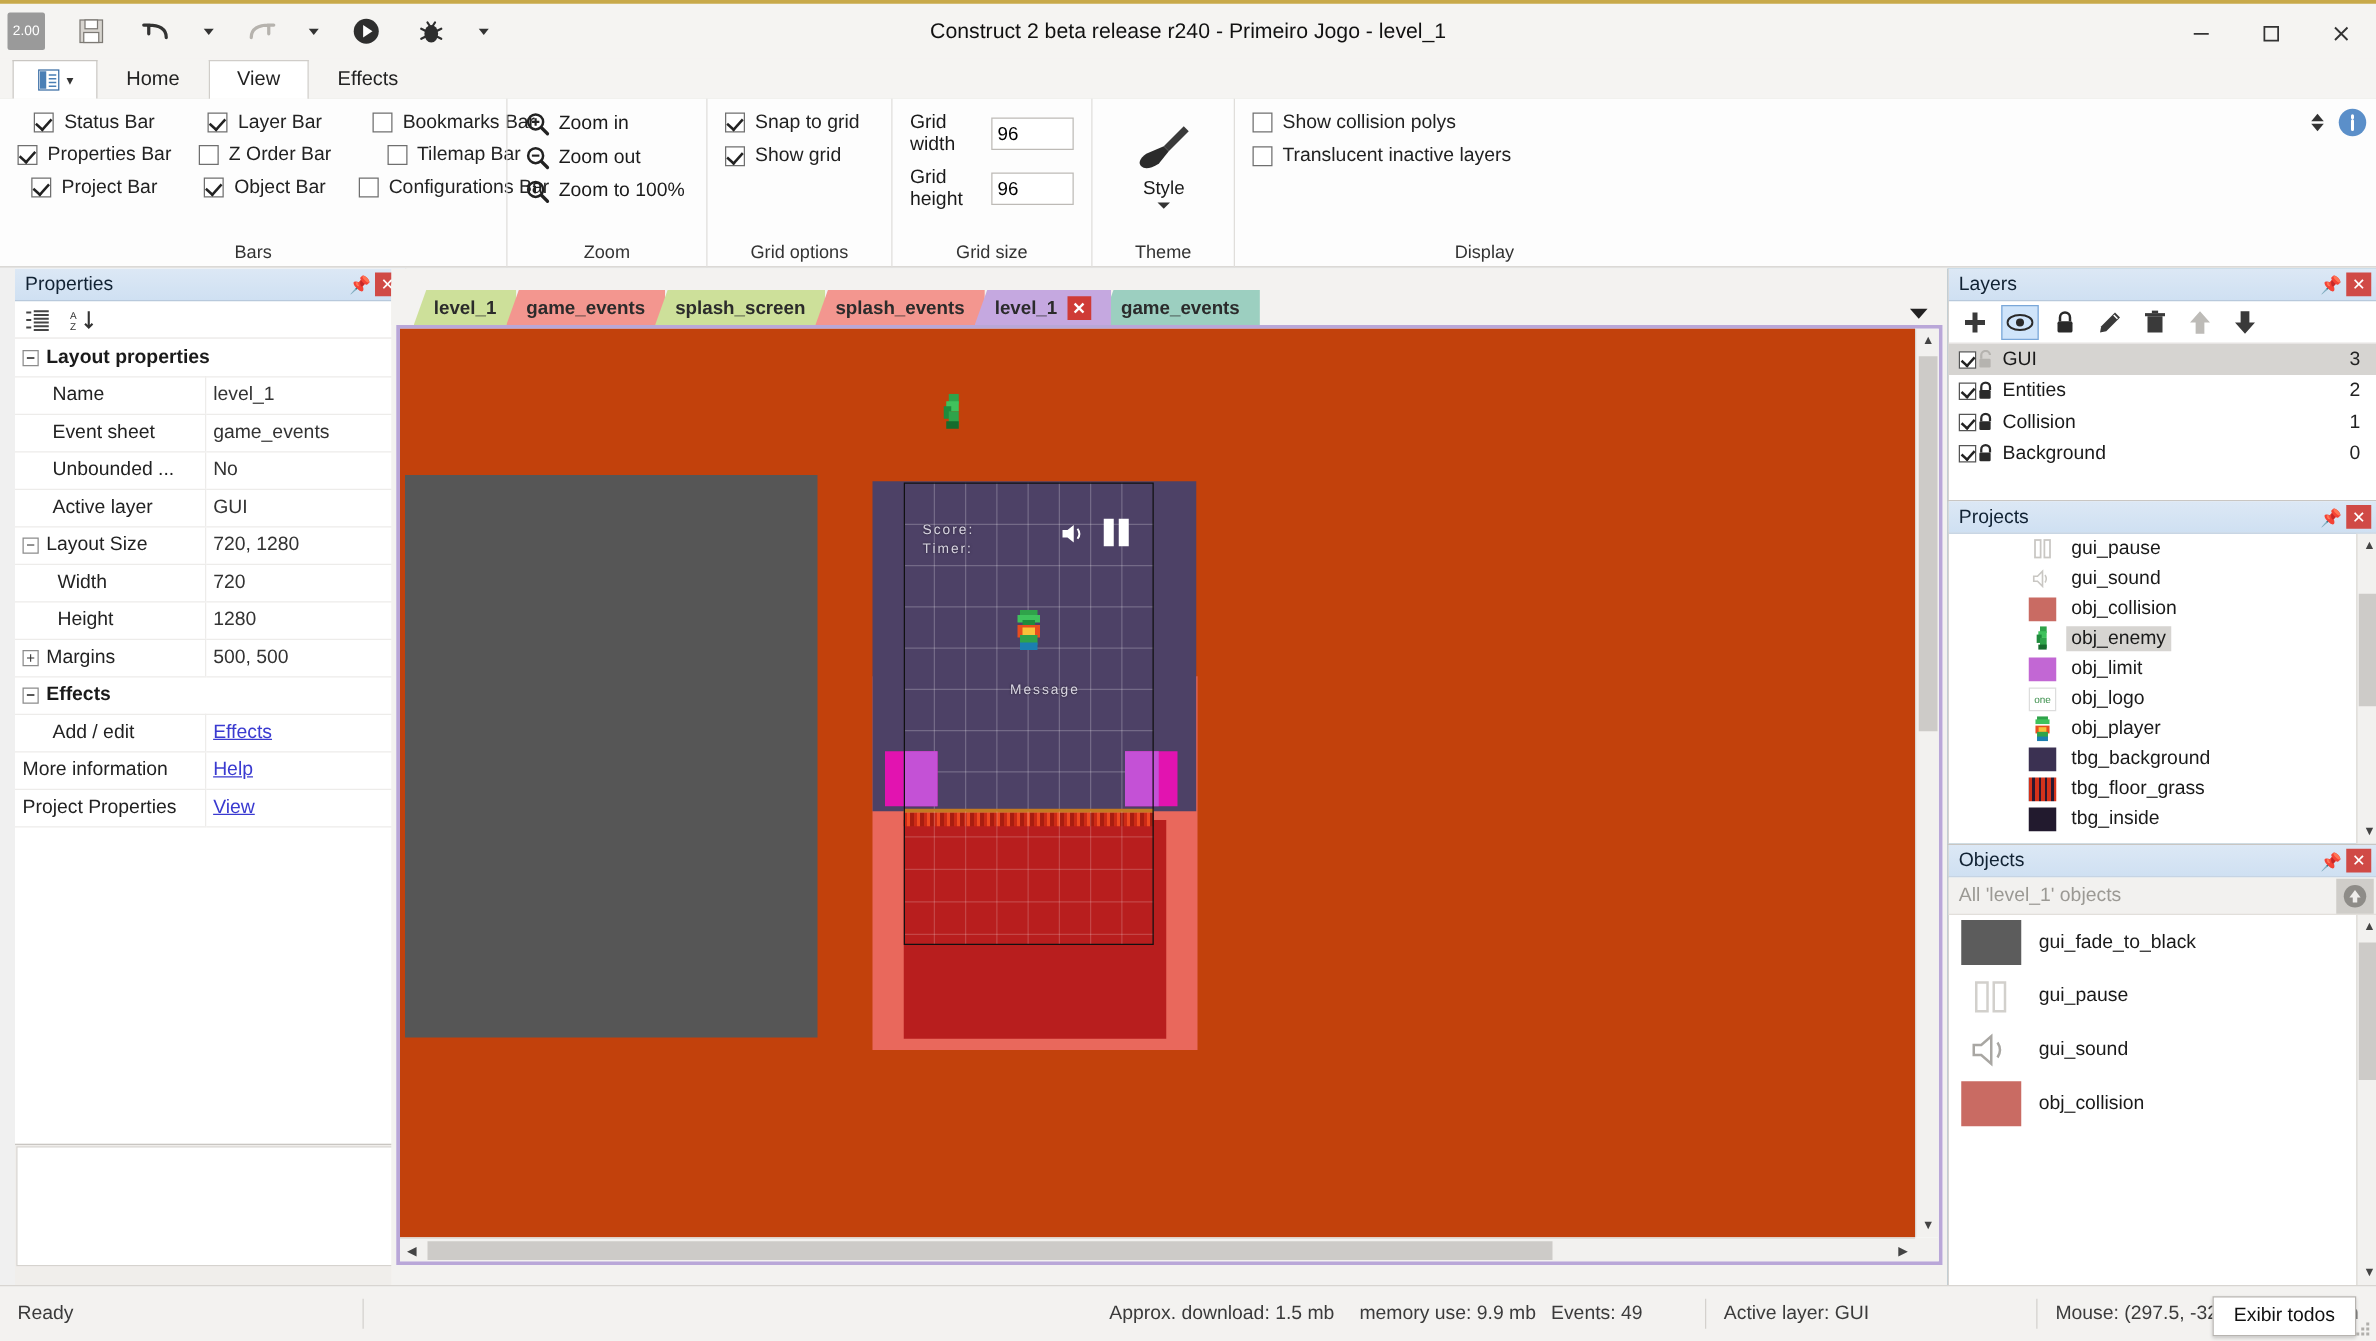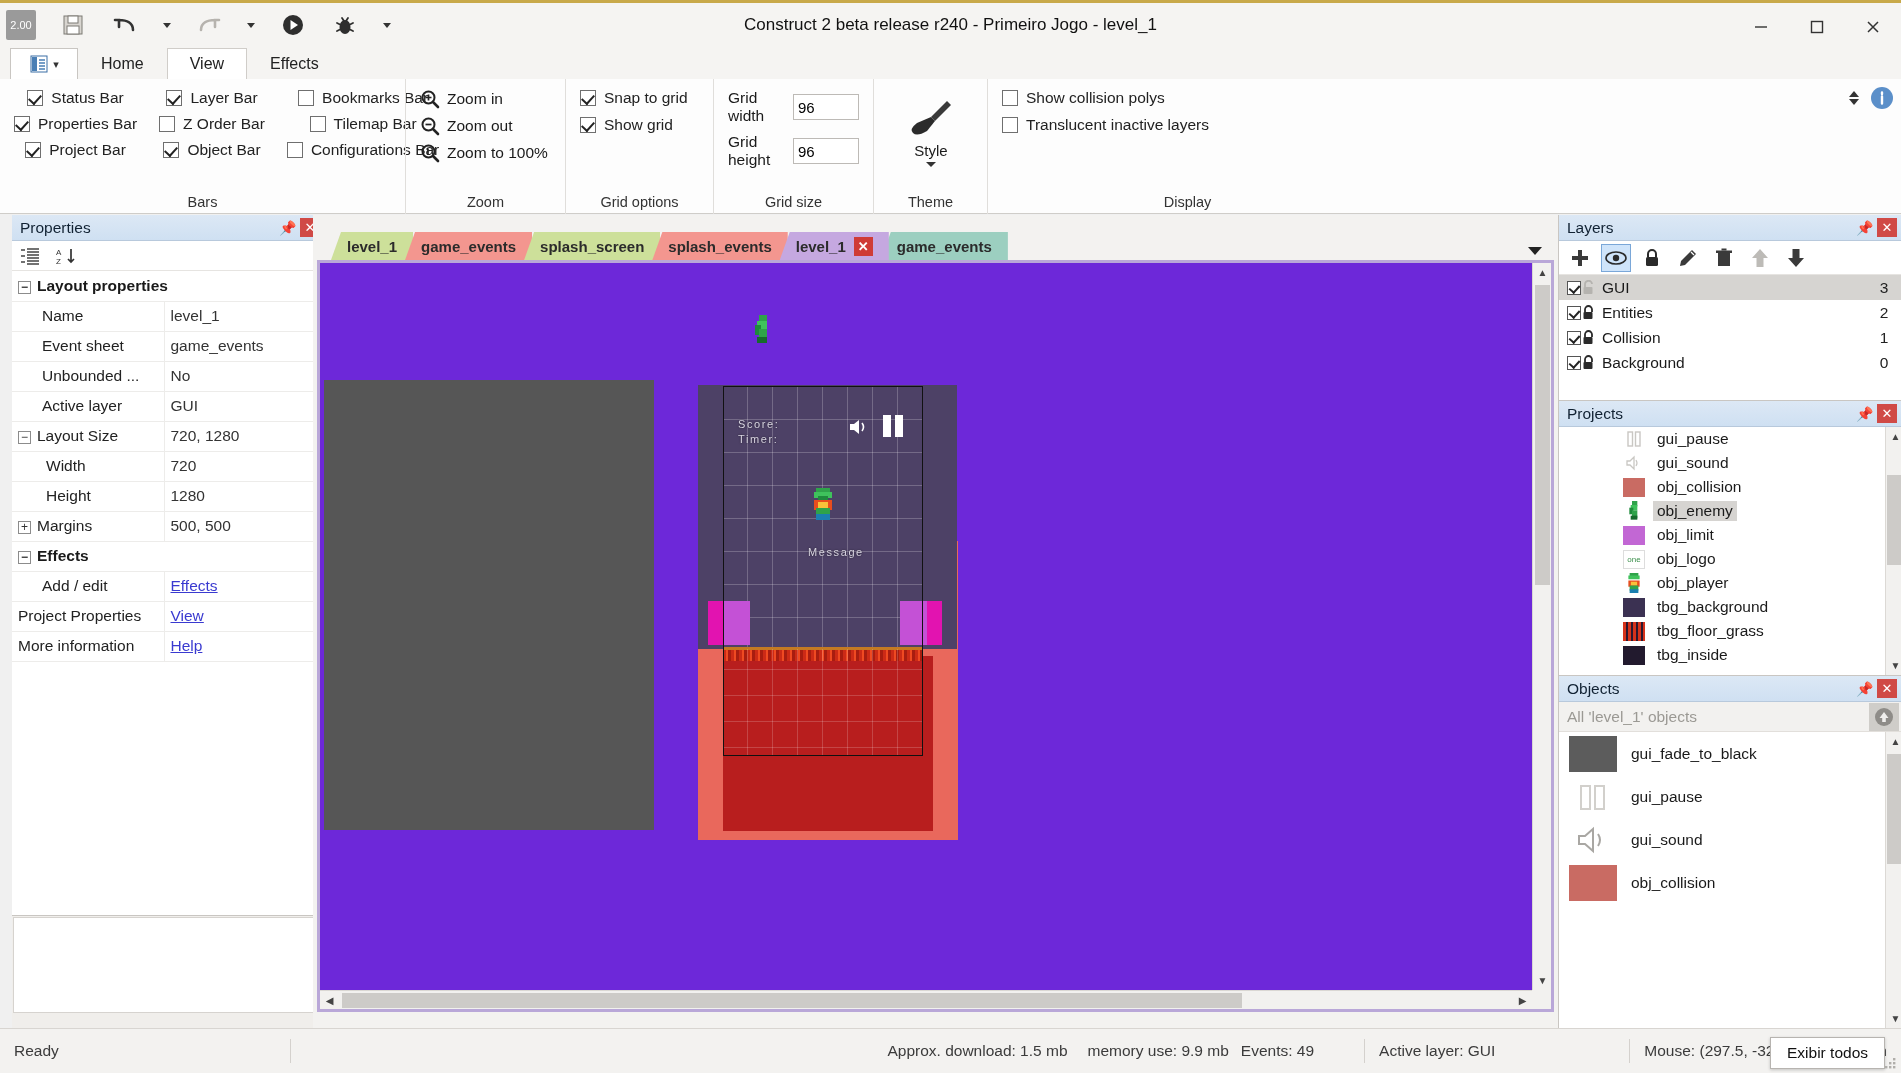--- a/index.html
+++ b/index.html
@@ -90,21 +90,21 @@
      color:#2b2b2b; margin-right:-8px; position:relative;
      clip-path:polygon(10px 0, 100% 0, 100% 100%, 0 100%); }
   .ltab.active { z-index:5; }
   .ltab .tx { position:relative; z-index:2; }
   .tclose { width:19px; height:19px; background:#cf3b36; color:#fff; font-size:13px; display:flex;
      align-items:center; justify-content:center; margin-left:8px; position:relative; z-index:2;}
   #tabs-caret { position:absolute; right:16px; top:20px; border-left:7px solid transparent;
      border-right:7px solid transparent; border-top:8px solid #222; }
   #canvas-frame { position:absolute; left:4px; top:45px; width:1237px; height:752px;
      border:3px solid #b9a7d8; background:#fff; }
-  #canvas { position:absolute; left:0; top:0; right:19px; bottom:19px; background:#6d28d9; overflow:hidden; }
+  #canvas { position:absolute; left:0; top:0; right:19px; bottom:19px; background:#c2410c; overflow:hidden; }
   #vscroll { position:absolute; right:0; top:0; width:19px; bottom:19px; background:#f2f1ef;
      border-left:1px solid #dad7d3; }
   #hscroll { position:absolute; left:0; bottom:0; right:19px; height:19px; background:#f2f1ef;
      border-top:1px solid #dad7d3; }
   .sbarrow { width:19px; height:19px; display:flex; align-items:center; justify-content:center; font-size:10px;
      color:#444; }
   #vthumb { position:absolute; left:2px; top:22px; width:15px; height:300px; background:#cdcbc8; }
   #hthumb { position:absolute; top:2px; left:22px; height:15px; width:900px; background:#cdcbc8; }
   #corner { position:absolute; right:0; bottom:0; width:19px; height:19px; background:#f2f1ef; }
 
@@ -452,26 +452,26 @@
       <td class="v">500, 500</td>
     </tr>
     <tr class="grp">
       <td colspan="2"><span class="exp">−</span><span>Effects</span></td>
     </tr>
     <tr>
       <td class="k" style="padding-left:30px;">Add / edit</td>
       <td class="v"><span class="lnk">Effects</span></td>
     </tr>
     <tr>
+      <td class="k">More information</td>
+      <td class="v"><span class="lnk">Help</span></td>
+    </tr>
+    <tr>
       <td class="k">Project Properties</td>
       <td class="v"><span class="lnk">View</span></td>
-    </tr>
-    <tr>
-      <td class="k">More information</td>
-      <td class="v"><span class="lnk">Help</span></td>
     </tr>
   </tbody>
     </table>
 
   <div id="props-blank">
     <div id="props-blank-in"></div>
   </div>
 </div>
 
 <div id="center">

